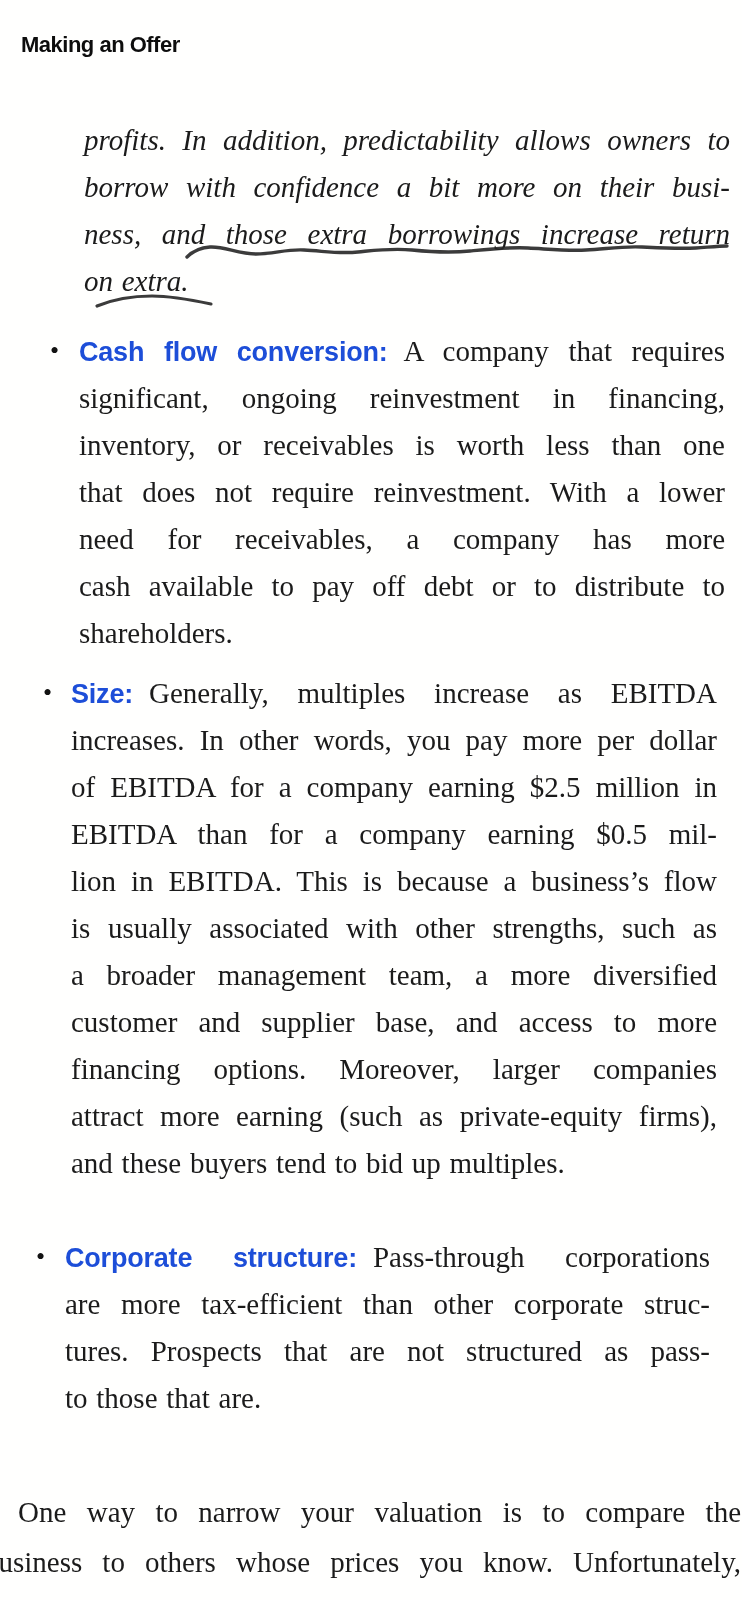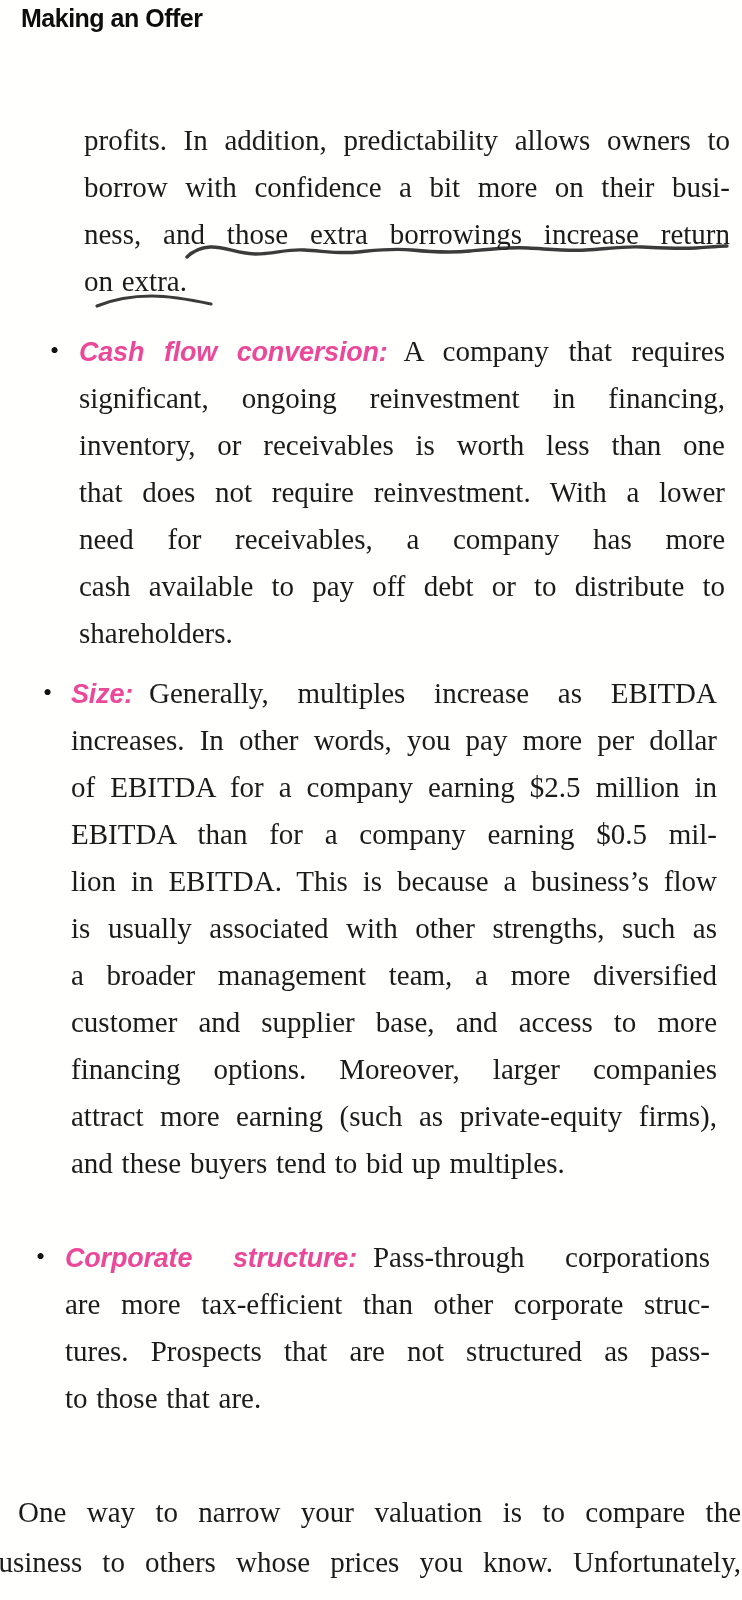--- a/index.html
+++ b/index.html
@@ -11,25 +11,25 @@
     position: relative;
     width: 742px;
     height: 1600px;
     background: #fffffe;
     overflow: hidden;
     font-family: "Liberation Serif", "DejaVu Serif", serif;
     color: #1b1b1b;
   }
   #running-header {
     position: absolute;
-    top: 4px;
+    top: 32px;
     left: 21px;
     font-family: "Liberation Sans", sans-serif;
     font-weight: 700;
-    font-size: 25px;
+    font-size: 22px;
     letter-spacing: -0.5px;
     color: #0d0d0d;
     white-space: nowrap;
   }
   .block {
     position: absolute;
     font-size: 29px;
     word-spacing: 1.5px;
   }
   .block .line {
@@ -45,33 +45,32 @@
   }
   .block .line.indent-first {
     text-indent: 34px;
   }
   .label {
     font-family: "Liberation Sans", sans-serif;
     font-weight: 700;
     font-size: 27px;
     letter-spacing: -0.2px;
     padding-right: 16px;
-    color: #ec4899;
-    font-style: italic;
+    color: #1d4ed8;
   }
   .dot {
     position: absolute;
     top: 0;
     height: 47px;
     line-height: 45px;
     font-size: 26px;
     color: #121212;
   }
   
-  #blk-para-profits            { top: 117px;  left: 84px; width: 646px; }
+  #blk-para-profits            { top: 117px;  left: 84px; width: 646px; font-style: italic; }
   #blk-bullet-cash-flow        { top: 328px;  left: 79px; width: 646px; }
   #blk-bullet-cash-flow .dot   { left: -29px; }
   #blk-bullet-size             { top: 670px;  left: 71px; width: 646px; }
   #blk-bullet-size .dot        { left: -28px; }
   #blk-bullet-corporate        { top: 1234px; left: 65px; width: 645px; }
   #blk-bullet-corporate .dot   { left: -29px; }
   #blk-para-one-way            { top: 1487px; left: -16px; width: 757px; }
   #blk-para-one-way .line      { height: 50px; line-height: 50px; }
 
   #ink-overlay {

